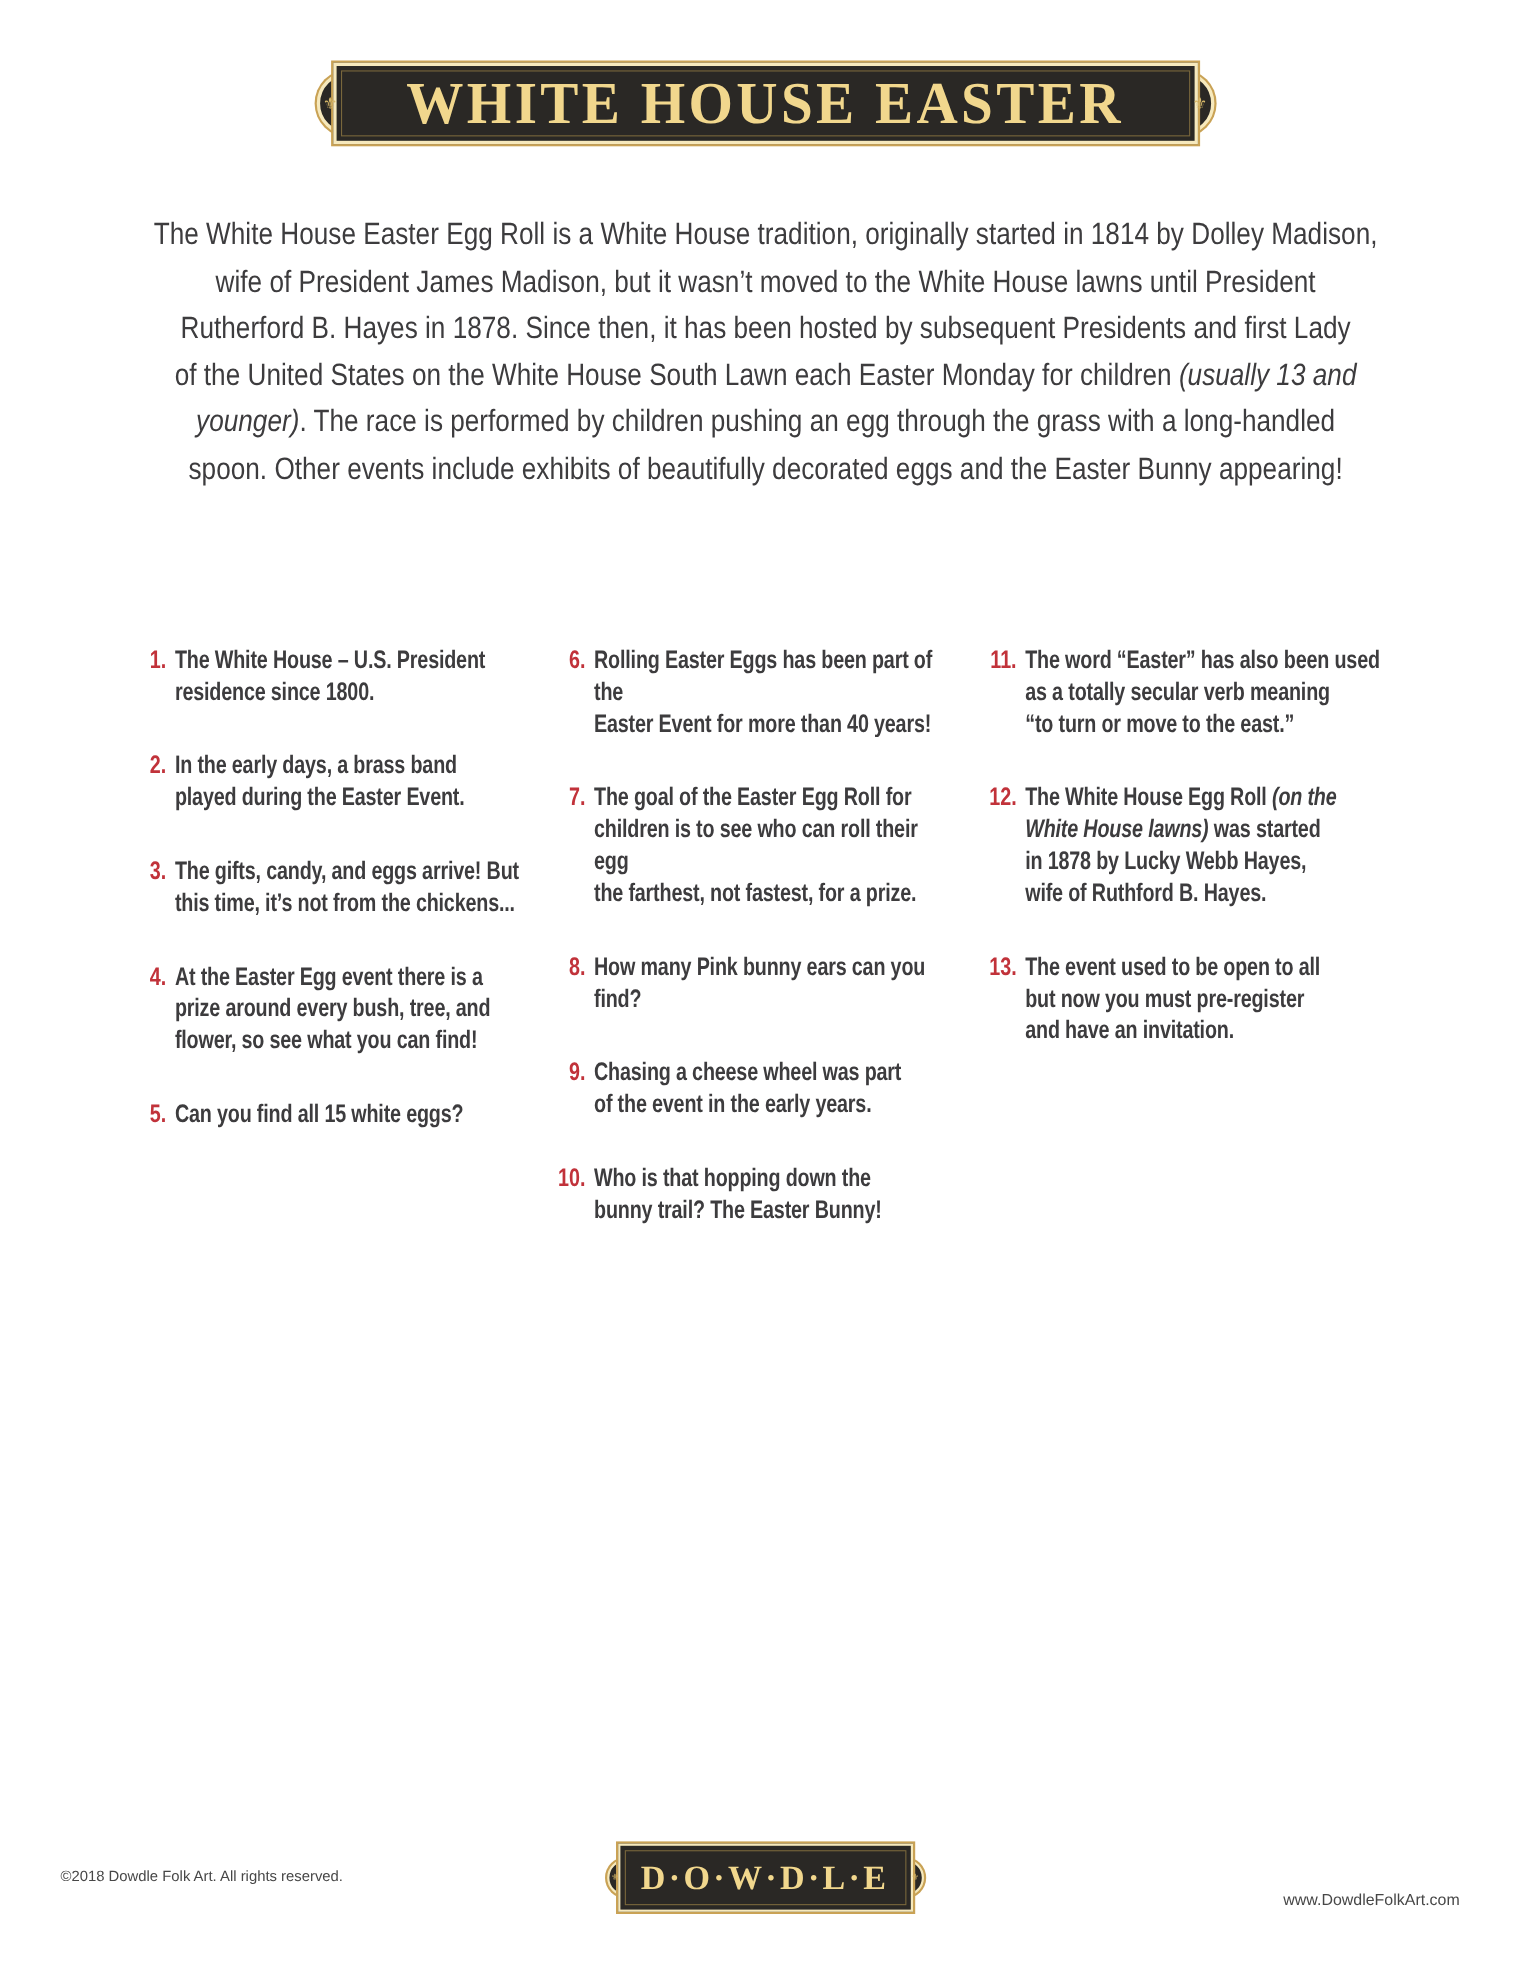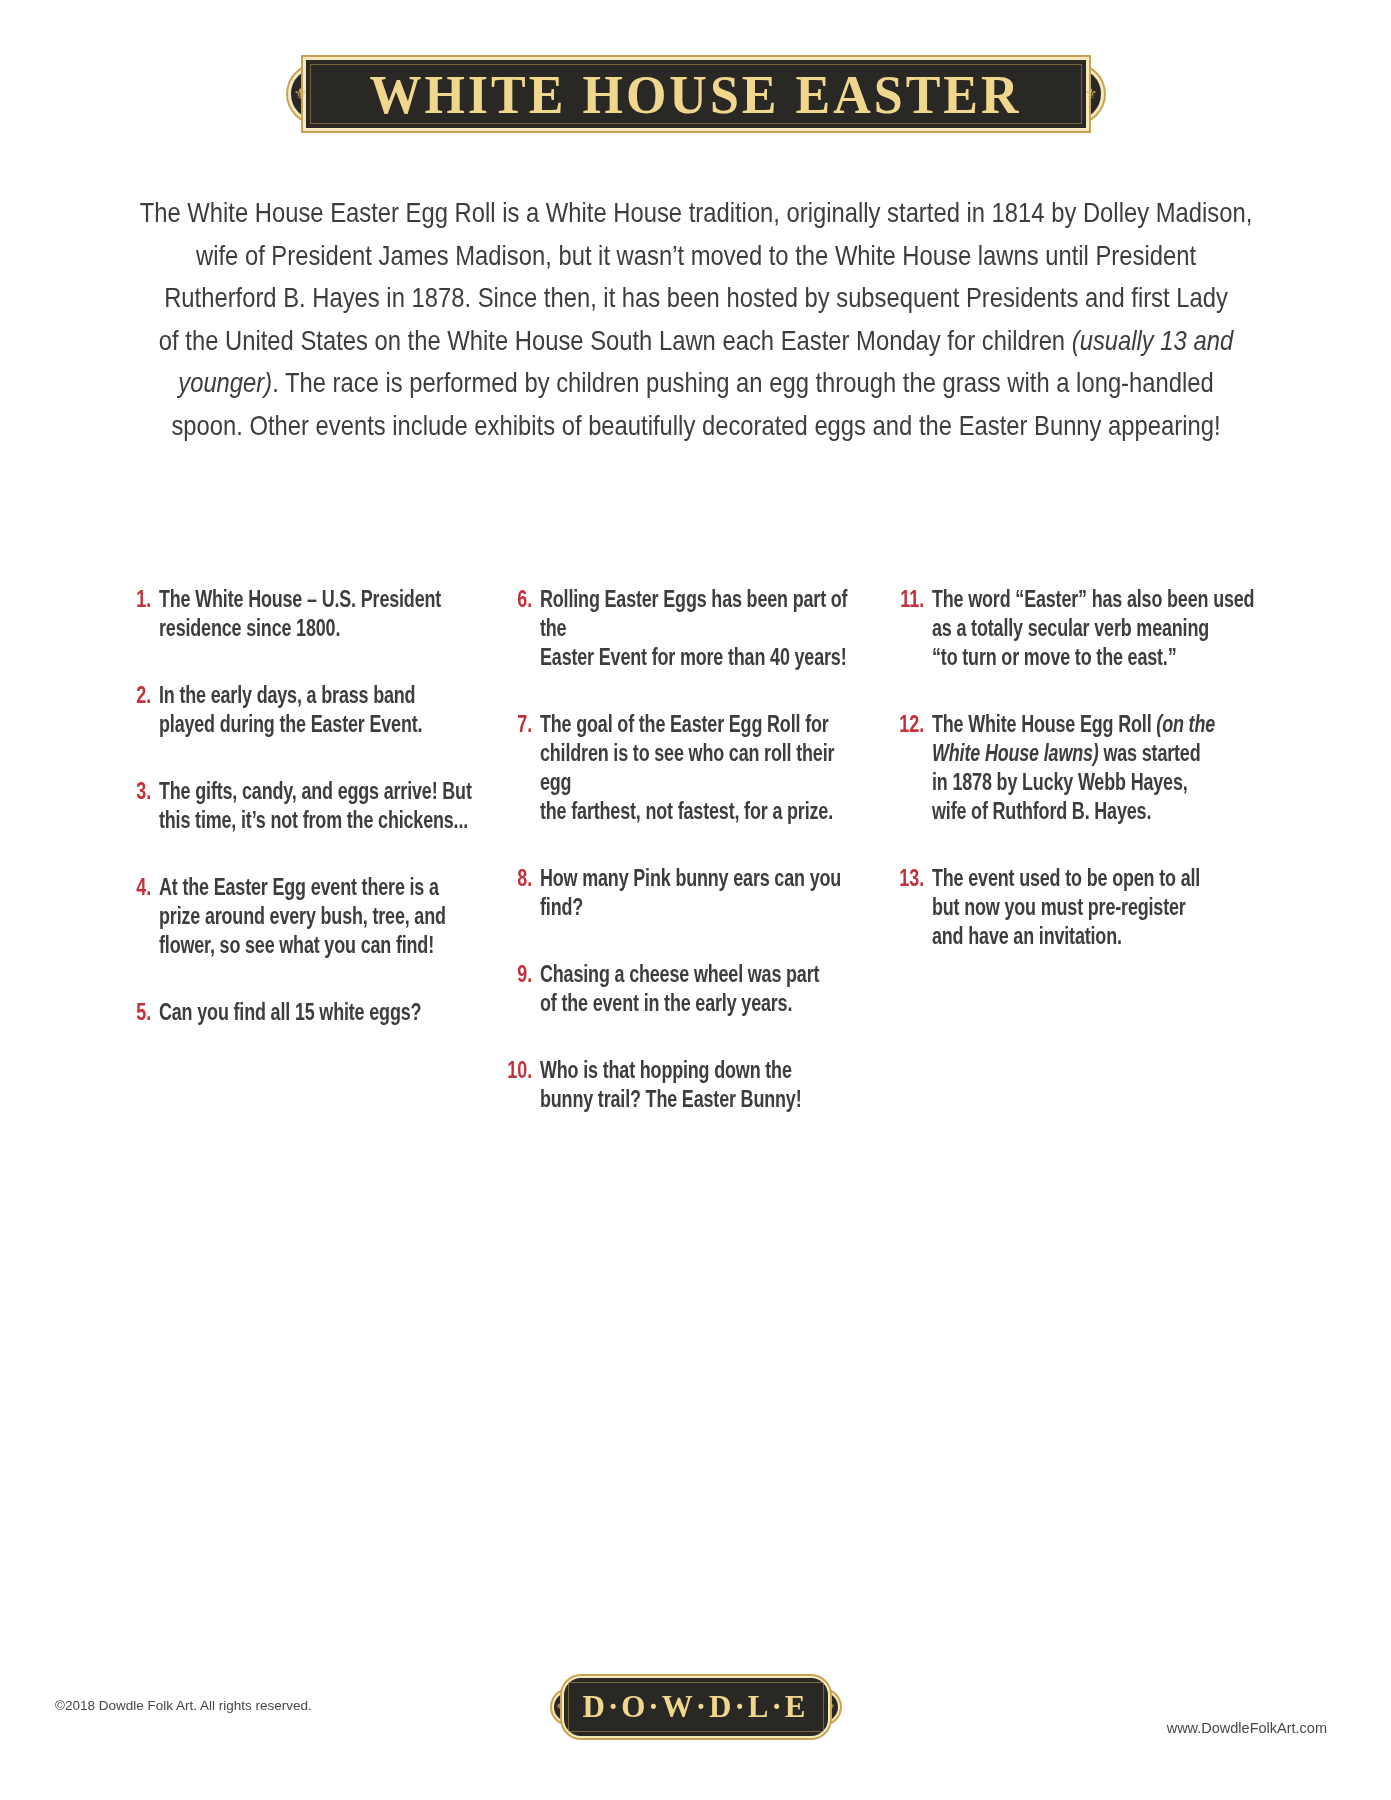--- a/index.html
+++ b/index.html
@@ -45,21 +45,21 @@
   #title-banner .cap-right{right:-15px;}
   #title-banner .cap-ornament{font-size:15px;top:30px;}
   #title-banner .orn-left{left:-9px;}
   #title-banner .orn-right{right:-9px;}
   .title-text{
     font-family:"Liberation Serif", serif;font-weight:bold;
     font-size:52px;letter-spacing:3px;color:var(--gold);
     transform:scaleY(1.04);white-space:nowrap;
   }
   #logo-banner{top:1676px;width:268px;height:62px;}
-  #logo-banner .banner-plaque{border-width:2px;border-radius:19px;}
+  #logo-banner .banner-plaque{border-width:2px;}
   #logo-banner .banner-cap{width:34px;height:34px;top:14px;border-width:2px;}
   #logo-banner .cap-left{left:-10px;}
   #logo-banner .cap-right{right:-10px;}
   #logo-banner .cap-ornament{font-size:8px;top:27px;}
   #logo-banner .orn-left{left:-6px;}
   #logo-banner .orn-right{right:-6px;}
   .logo-text{
     font-family:"Liberation Serif", serif;font-weight:bold;
     font-size:31px;letter-spacing:3px;color:var(--gold);white-space:nowrap;
   }

